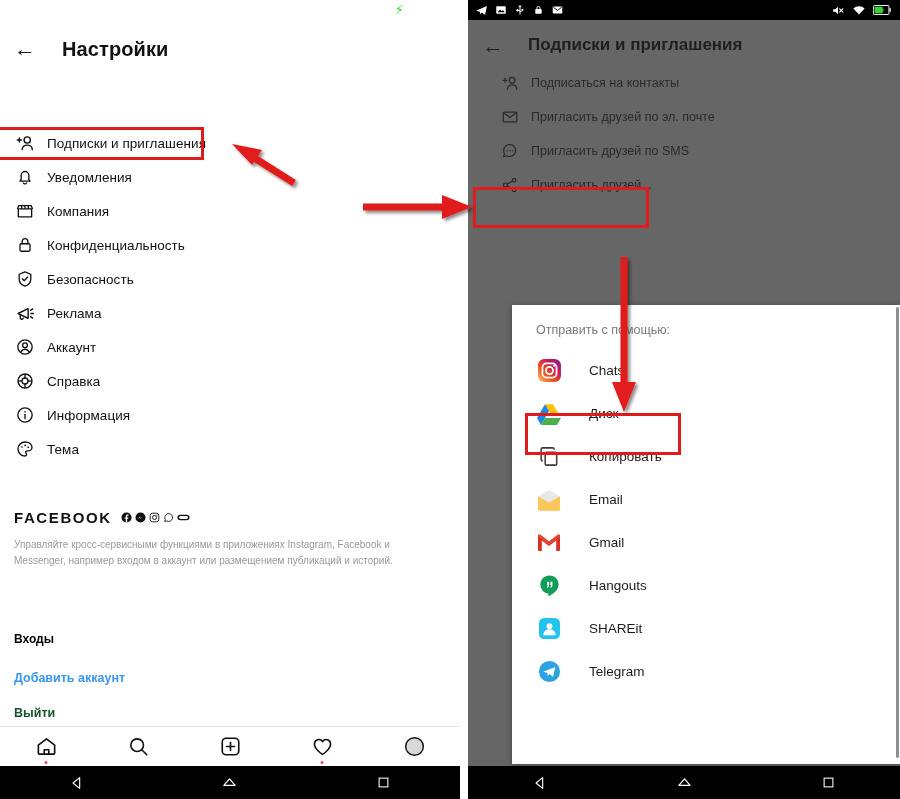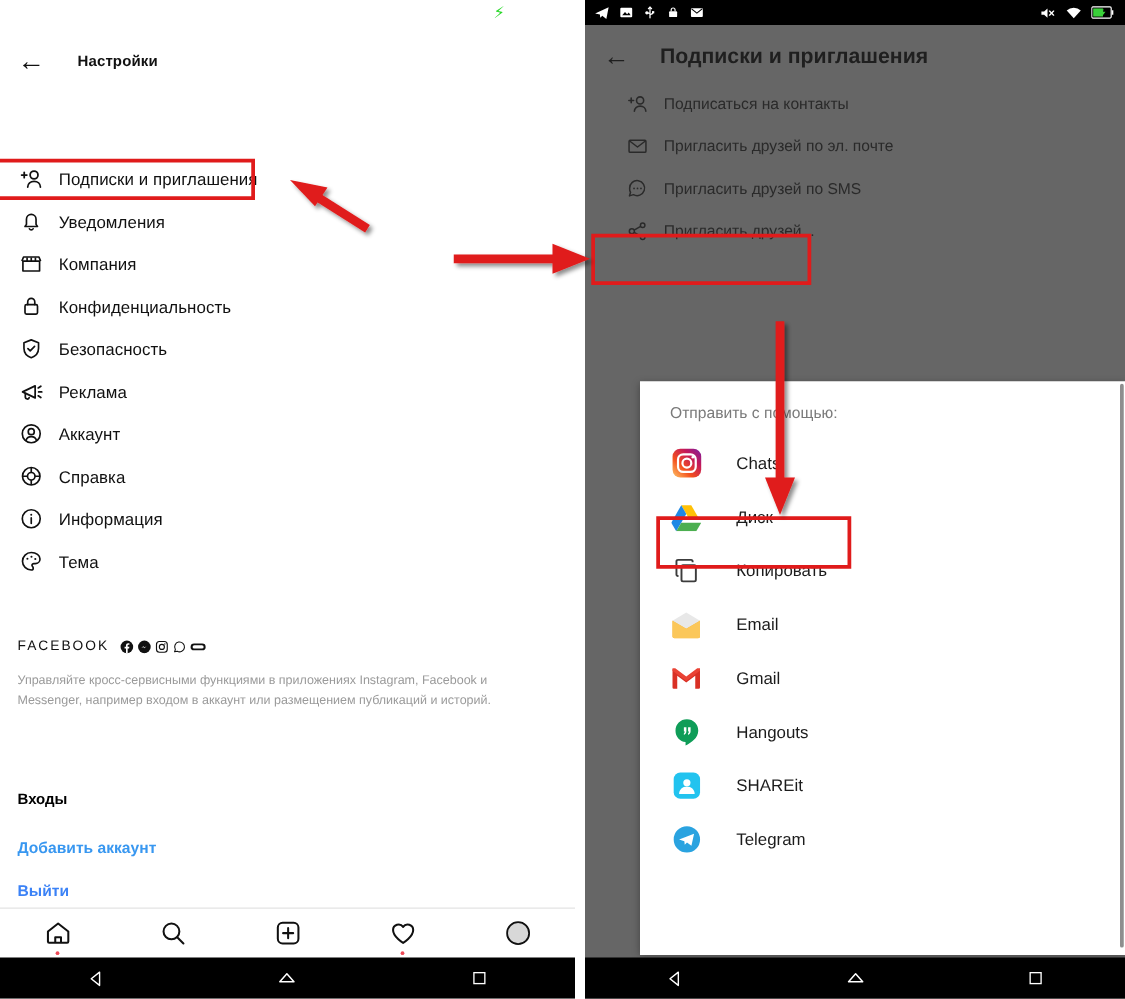--- a/index.html
+++ b/index.html
@@ -22,47 +22,47 @@
   .bolt-icon { position:absolute; right:56px; top:3px; color:#2bd82b; font-size:13px; line-height:13px; }
 
   #left-header {
     position:absolute; left:0; top:26px; width:460px; height:46px;
     display:flex; align-items:center;
   }
   .back-arrow {
     width:42px; text-align:center; font-size:22px; color:#111; line-height:1;
     margin-left:4px;
   }
-  #left-title { font-size:12px; font-weight:bold; color:#111; margin-left:16px; letter-spacing:0.1px; }
+  #left-title { font-size:20px; font-weight:bold; color:#111; margin-left:16px; letter-spacing:0.1px; }
 
   #search-box {
     position:absolute; left:14px; top:83px; width:432px; height:30px;
     background:#efefef; border-radius:8px; display:flex; align-items:center; padding:0 10px;
   }
   #search-box .mag { width:18px; height:18px; flex:0 0 18px; }
   #search-placeholder { font-size:13px; color:#8e8e8e; margin-left:8px; }
 
   .menu-list { position:absolute; left:0; top:126px; width:460px; }
   .menu-row {
     height:34px; display:flex; align-items:center; padding-left:14px;
   }
   .menu-row .mi { width:22px; height:22px; flex:0 0 22px; display:flex; align-items:center; justify-content:center; }
   .menu-row .ml { font-size:13.5px; color:#111; margin-left:11px; letter-spacing:0.05px; }
 
   #fb-section { position:absolute; left:14px; top:508px; width:440px; }
   #fb-brandrow { display:flex; align-items:center; height:18px; }
-  #fb-brand { font-size:11px; font-weight:normal; letter-spacing:1.6px; color:#111; }
+  #fb-brand { font-size:15px; font-weight:bold; letter-spacing:1.6px; color:#111; }
   .fb-glyphs { display:flex; align-items:center; gap:3px; margin-left:9px; }
   .fb-glyphs svg { display:block; }
   #fb-link { font-size:13px; font-weight:bold; color:#3897f0; margin-top:9px; }
   #fb-desc { font-size:10px; color:#9a9a9a; line-height:1.55; margin-top:11px; width:418px; }
 
   #logins-title { position:absolute; left:14px; top:632px; font-size:12px; font-weight:bold; color:#000000; }
   #add-account { position:absolute; left:14px; top:671px; font-size:12.5px; font-weight:bold; color:#3897f0; }
-  #logout { position:absolute; left:14px; top:706px; font-size:12.5px; font-weight:bold; color:#3b82f6; }
+  #logout { position:absolute; left:14px; top:706px; font-size:12.5px; font-weight:bold; color:#14532d; }
 
   #left-tabbar {
     position:absolute; left:0; top:726px; width:460px; height:40px;
     border-top:1px solid #e4e4e4; background:#fff;
     display:flex; align-items:center; justify-content:space-around;
   }
   .tabitem { position:relative; width:60px; height:32px; display:flex; align-items:center; justify-content:center; }
   .tab-dot { position:absolute; bottom:-1px; left:50%; transform:translateX(-50%); width:3px; height:3px; border-radius:50%; background:#ed4956; }
 
   #left-navbar {

